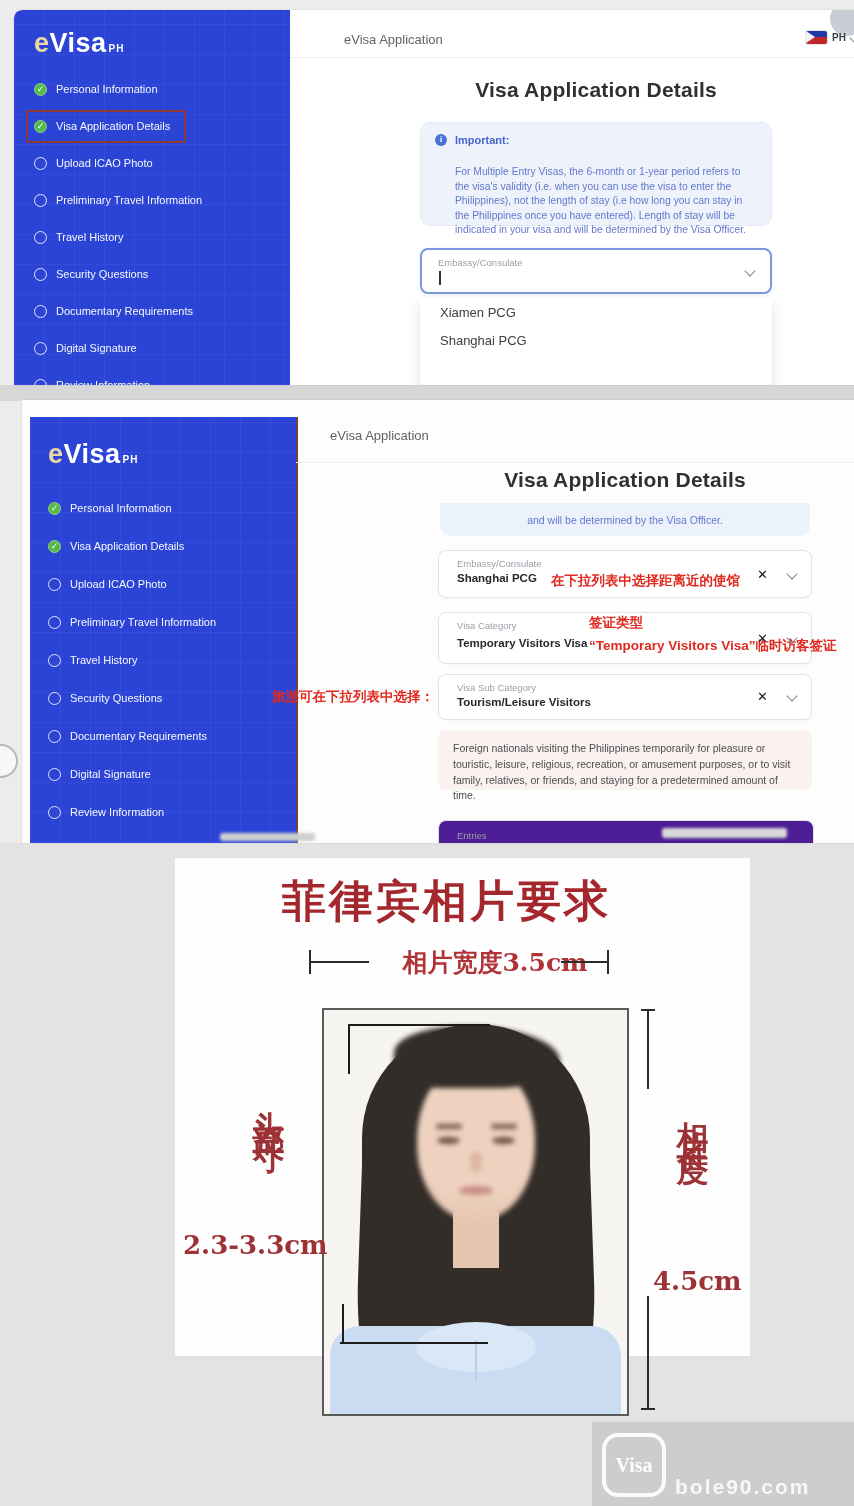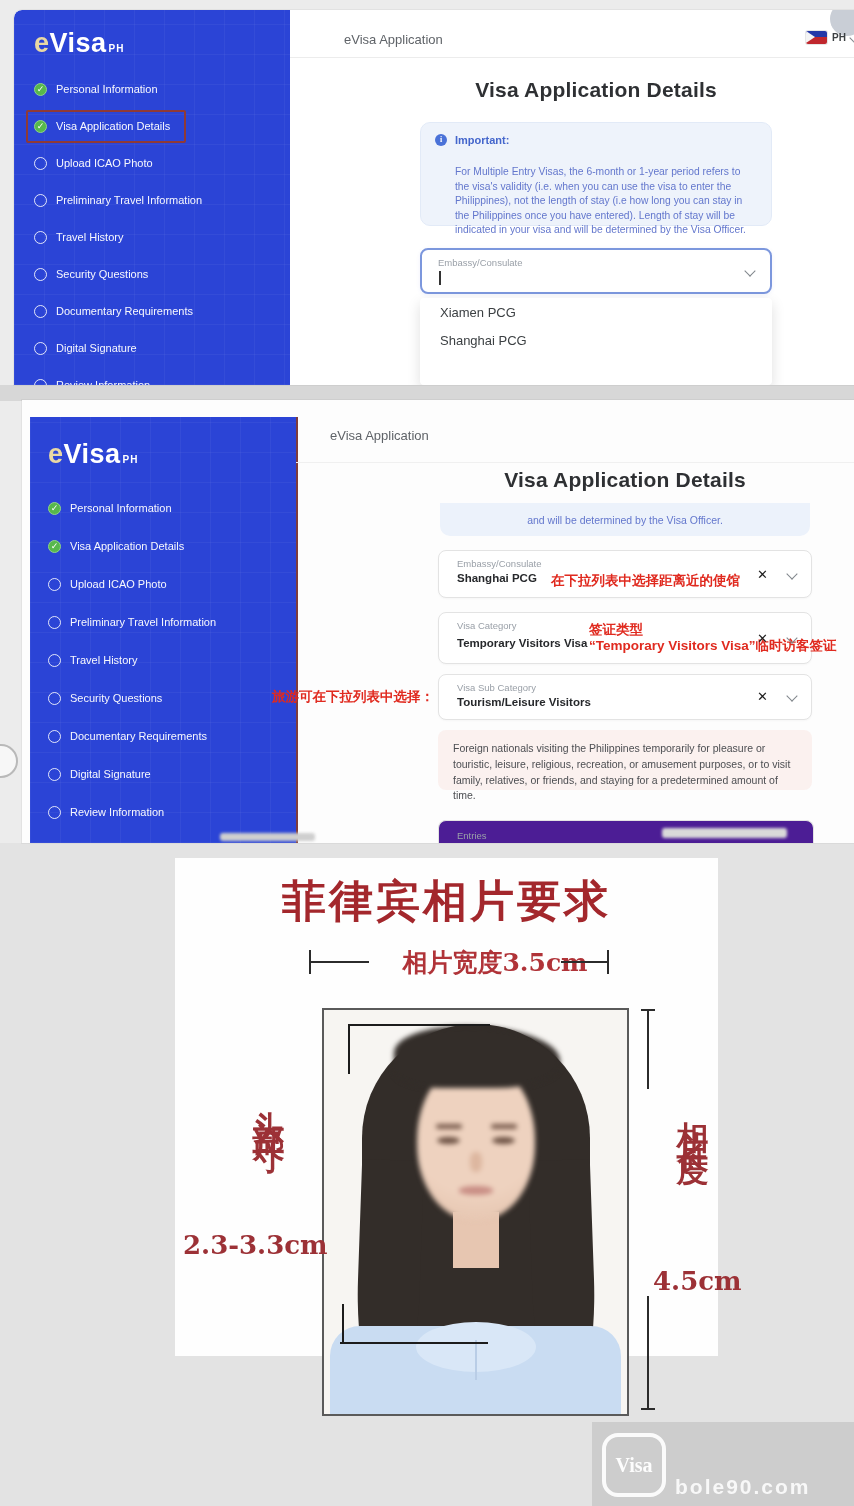--- a/index.html
+++ b/index.html
@@ -91,21 +91,21 @@
   .desc-box{position:absolute;left:416px;top:330px;width:374px;height:60px;background:#fbf1ef;border-radius:8px;
             padding:11px 15px;box-sizing:border-box;font-size:10.5px;line-height:1.5;color:#4c4e52;}
   .entries{position:absolute;left:416px;top:420px;width:374px;height:23px;background:#4c1d95;
            border:1px solid #e3e3e3;border-radius:8px 8px 0 0;border-bottom:none;}
   .smudge{position:absolute;background:#d9d9d9;filter:blur(1.5px);border-radius:3px;}
 
   .left-bubble{position:absolute;left:-16px;top:744px;width:30px;height:30px;border-radius:50%;
                background:#f7f7f7;border:2px solid #b9b9b9;}
 
   
-  .photo-card{position:absolute;left:175px;top:858px;width:543px;height:498px;background:#fefefe;}
+  .photo-card{position:absolute;left:175px;top:858px;width:543px;height:498px;background:#fefefe;padding-left:32px;}
   .pr-serif{font-family:"DejaVu Serif","Liberation Serif",serif;}
   .pr-title{position:absolute;left:0;top:14px;width:543px;text-align:center;font-size:44px;font-weight:bold;
             color:#a3272c;letter-spacing:3px;}
   .meas{background:#2b2b2b;position:absolute;}
   .w-text{position:absolute;left:190px;top:88px;width:260px;text-align:center;font-size:25px;font-weight:bold;color:#b03338;}
   .v-label{position:absolute;writing-mode:vertical-rl;font-size:32px;font-weight:bold;color:#9c3136;letter-spacing:10px;}
   .num-label{position:absolute;font-size:26px;font-weight:bold;color:#9c3136;white-space:nowrap;}
 
   .photo-frame{position:absolute;left:147px;top:150px;width:303px;height:404px;border:2px solid #5a5a5a;
                background:#f7f5f2;overflow:hidden;}
@@ -296,21 +296,21 @@
     <span class="f-label">Embassy/Consulate</span>
     <span class="f-value" style="top:21px;">Shanghai PCG</span>
     <span class="ann" style="left:112px;top:21px;">在下拉列表中选择距离近的使馆</span>
     <span class="x-icon" style="right:43px;top:16px;">✕</span>
     <span class="chev f-chev" style="top:19px;"></span>
   </div>
 
   <div class="field" style="top:212px;height:52px;">
     <span class="f-label">Visa Category</span>
     <span class="f-value" style="top:24px;">Temporary Visitors Visa</span>
-    <span class="ann" style="left:150px;top:8px;">签证类型</span>
+    <span class="ann" style="left:150px;top:1px;">签证类型</span>
     <span class="ann" style="left:150px;top:24px;">“Temporary Visitors Visa”临时访客签证</span>
     <span class="x-icon" style="right:43px;top:18px;">✕</span>
     <span class="chev f-chev" style="top:21px;"></span>
   </div>
 
   <span class="ann" style="left:250px;top:288px;">旅游可在下拉列表中选择：</span>
   <div class="field" style="top:274px;height:46px;">
     <span class="f-label">Visa Sub Category</span>
     <span class="f-value" style="top:21px;">Tourism/Leisure Visitors</span>
     <span class="x-icon" style="right:43px;top:14px;">✕</span>

